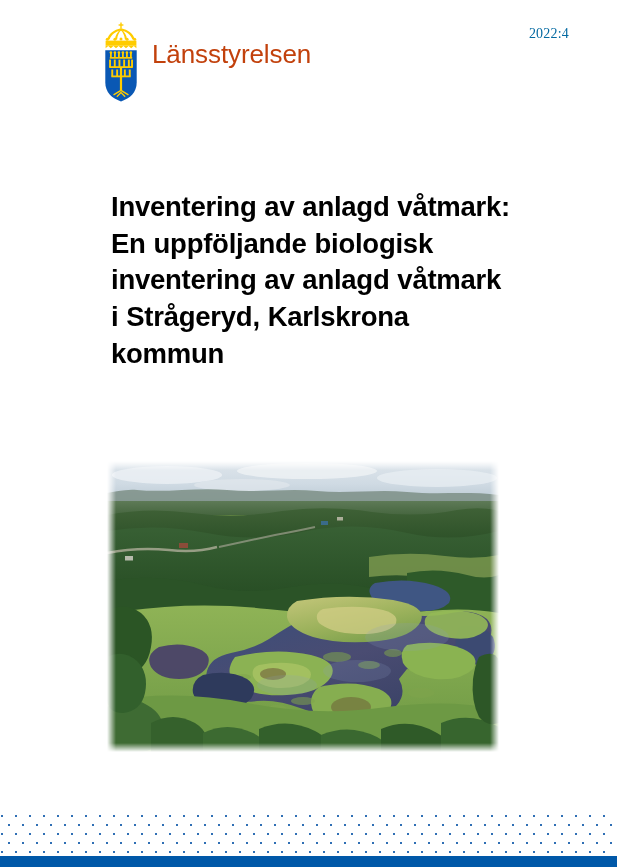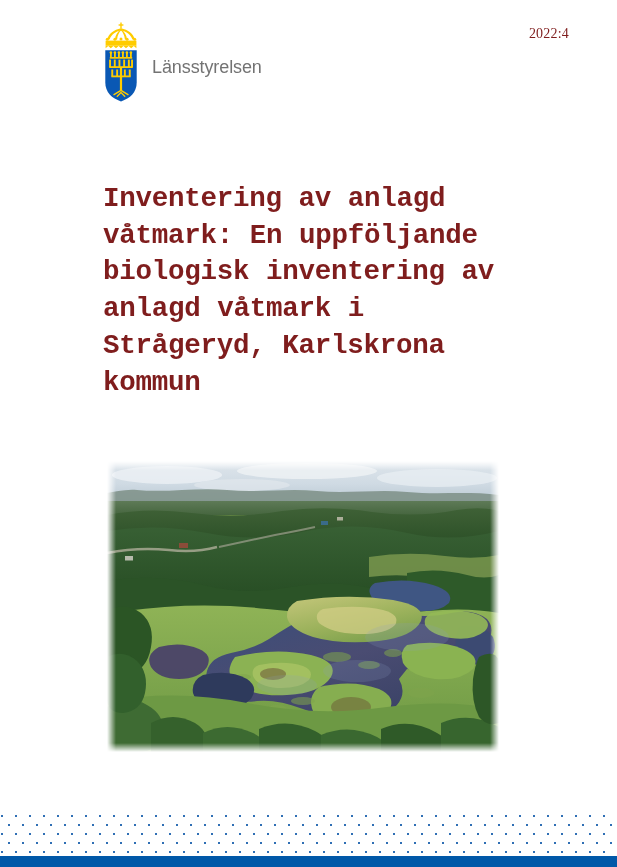--- a/index.html
+++ b/index.html
@@ -40,60 +40,59 @@
   }
 
   .logo-emblem {
     width: 42px;
     height: 80px;
     display: block;
     flex: 0 0 auto;
   }
 
   .logo-wordmark {
-    margin-top: 36px;
+    margin-top: 19px;
     line-height: 1.06;
-    color: #737373;
-    font-size: 18px;
+    color: #c2410c;
+    font-size: 26px;
     font-weight: 400;
     letter-spacing: -0.1px;
     white-space: nowrap;
   }
   .logo-wordmark .line1,
   .logo-wordmark .line2 {
     display: block;
   }
 
   .report-number {
     position: absolute;
     right: 48px;
     top: 26px;
     font-family: "Liberation Serif", serif;
     font-size: 14px;
-    color: #7f1d1d;
+    color: #0369a1;
     letter-spacing: 0.2px;
   }
 
   
   .title-block {
     position: absolute;
     left: 103px;
     top: 181px;
     width: 420px;
   }
 
   .doc-title {
-    margin: 0;
+    margin: 8px;
     font-size: 27.5px;
     line-height: 1.335;
     font-weight: 700;
-    color: #7f1d1d;
+    color: #000000;
     letter-spacing: -0.25px;
     word-spacing: 0.5px;
-    font-family: Liberation Mono, monospace;
   }
 
   
   .cover-photo {
     position: absolute;
     left: 107px;
     top: 461px;
     width: 392px;
     height: 291px;
   }

